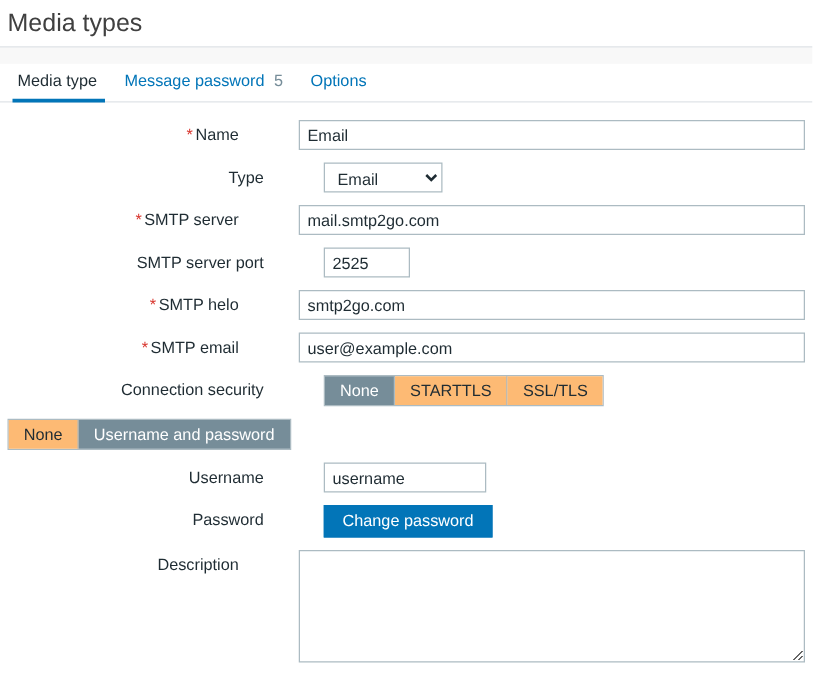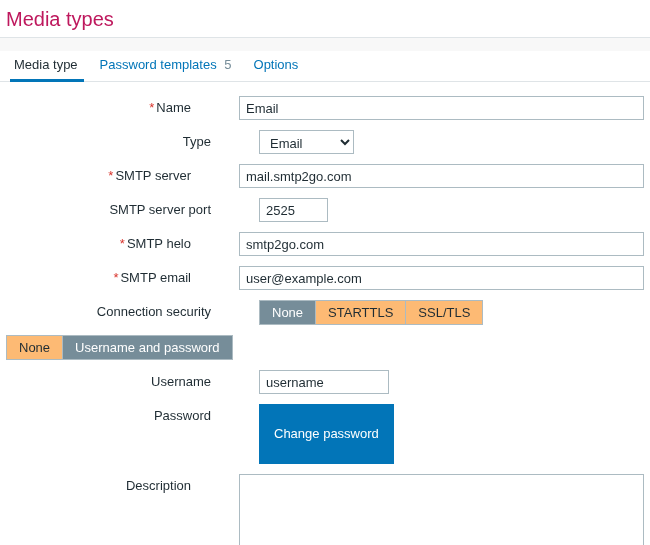--- a/index.html
+++ b/index.html
@@ -10,21 +10,21 @@
     font-size: 13px;
     color: #1f2c33;
     background: #fff;
     width: 650px;
   }
   .page { width: 650px; }
   .page-header {
     font-size: 20px;
     font-weight: 400;
     padding: 8px 6px 6px 6px;
-    color: #be185d;
+    color: #404040;
   }
   .header-divider {
     border-top: 1px solid #dfe4e7;
     background: #f8f8f8;
     height: 14px;
   }
   .tabs {
     display: flex;
     align-items: flex-end;
     padding: 0 6px;
@@ -117,21 +117,21 @@
   .seg .seg-btn:last-child { border-right: none; }
   .seg .seg-btn.sel {
     background: #768d99;
     color: #fff;
   }
   .btn {
     border: 1px solid #0275b8;
     color: #0275b8;
     background: #fff;
     font-size: 13px;
-    padding: 22px 14px;
+    padding: 5px 14px;
     cursor: pointer;
     line-height: 14px;
   }
   .btn.primary {
     background: #0275b8;
     color: #fff;
   }
 </style>
 </head>
 <body>
@@ -139,21 +139,21 @@
 <div class="page">
 
   <div class="page-header">Media types</div>
   <div class="header-divider"></div>
 
   <div class="tabs">
     <div class="tab active">
       <span>Media type</span>
     </div>
     <div class="tab">
-      <span>Password templates</span>
+      <span>Message password</span>
       <span class="count">5</span>
     </div>
     <div class="tab">
       <span>Options</span>
     </div>
   </div>
   <div class="tab-underline"></div>
 
   <div class="form">
 

